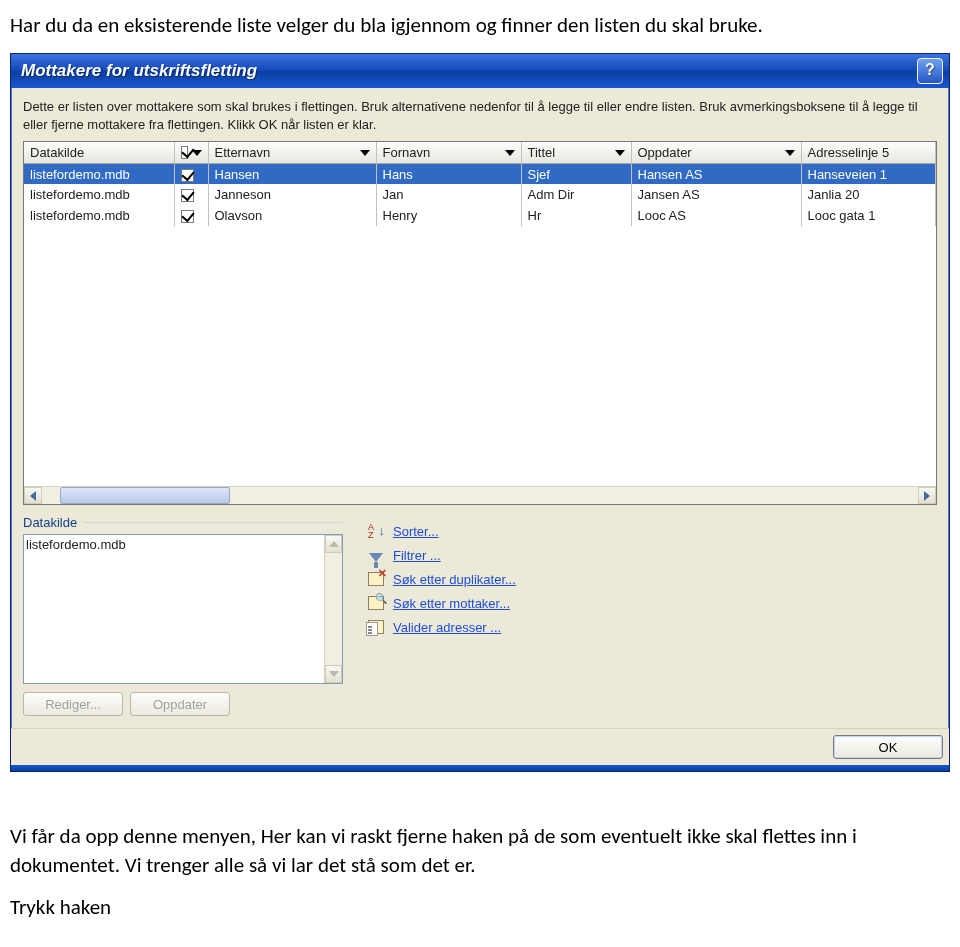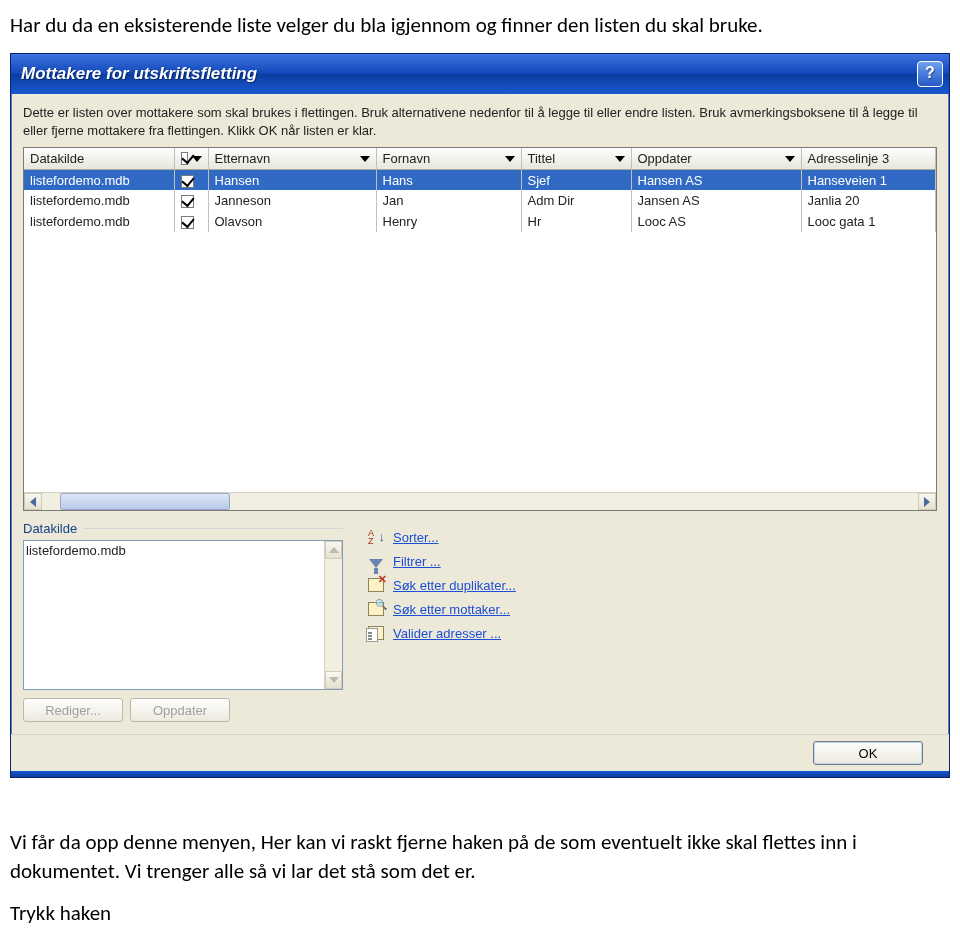--- a/index.html
+++ b/index.html
@@ -20,21 +20,21 @@
     margin: 6px 0 14px 0;
   }
   .dialog {
     width: 940px;
     margin: 0 auto;
     border: 1px solid #0a246a;
     background: #ece9d8;
     box-shadow: 0 0 0 1px #5a7ac6 inset;
   }
   .titlebar {
-    height: 40px;
+    height: 34px;
     background: linear-gradient(#3f73e0, #1146b8 50%, #0a3da0 51%, #1a58cf);
     display: flex;
     align-items: center;
     padding: 0 6px 0 10px;
     color: #fff;
     font-family: "Trebuchet MS", Tahoma, sans-serif;
     font-size: 17px;
     font-weight: bold;
     font-style: italic;
     text-shadow: 1px 1px 1px rgba(0,0,0,.4);
@@ -202,21 +202,21 @@
   .ico-box {
     width:16px;height:14px;border:1px solid #8a8262;background:#fdf2c6;
     position:relative;
   }
   .ico-box.x::after{content:"✕";color:#c0392b;position:absolute;top:-6px;right:-4px;font-size:11px;font-weight:bold;}
   .ico-box.search::after{content:"🔍";position:absolute;top:-4px;right:-5px;font-size:10px;}
   .ico-box.check::after{content:"";position:absolute;left:-3px;top:1px;width:10px;height:12px;background:#fff;border:1px solid #999;}
   .ico-box.check::before{content:"";position:absolute;left:-1px;top:5px;width:4px;height:2px;background:#888;box-shadow:0 3px 0 #888,0 6px 0 #888;z-index:2;}
   .dialog-footer {
     display:flex; justify-content:flex-end;
-    padding: 6px 26px 6px 10px;
+    padding: 6px 6px 6px 10px;
     border-top: 1px solid #d6d2c2;
     background:#ece9d8;
   }
   .blue-strip { height:6px; background: linear-gradient(#1a58cf,#0a3da0); }
 </style>
 </head>
 <body>
 <div class="page">
 
 <p class="doc-text">Har du da en eksisterende liste velger du bla igjennom og finner den listen du skal bruke.</p>
@@ -274,21 +274,21 @@
                   </div>
                 </th>
             <th>
                   <div class="th-content">
                     <span>Oppdater</span>
                     <span class="sort-arrow"></span>
                   </div>
                 </th>
             <th>
                   <div class="th-content">
-                    <span>Adresselinje 3</span>
+                    <span>Adresselinje 5</span>
                   </div>
                 </th>
           </tr>
         </thead>
         <tbody id="grid-body">
               <tr class="selected">
                 <td>listefordemo.mdb</td>
                 <td><span class="chk checked"></span></td>
                 <td>Hansen</td>
                 <td>Hans</td>

